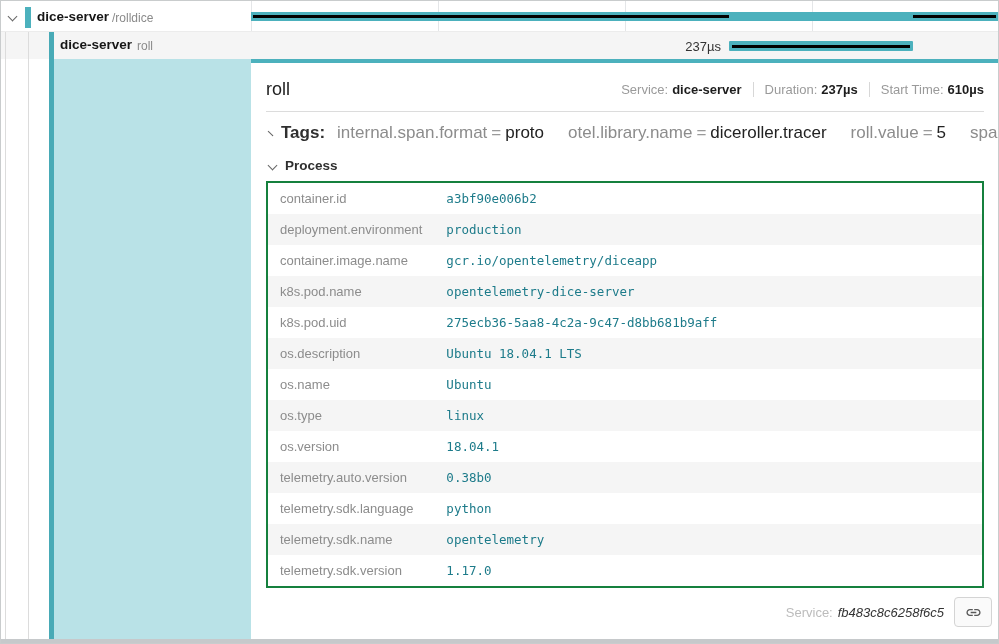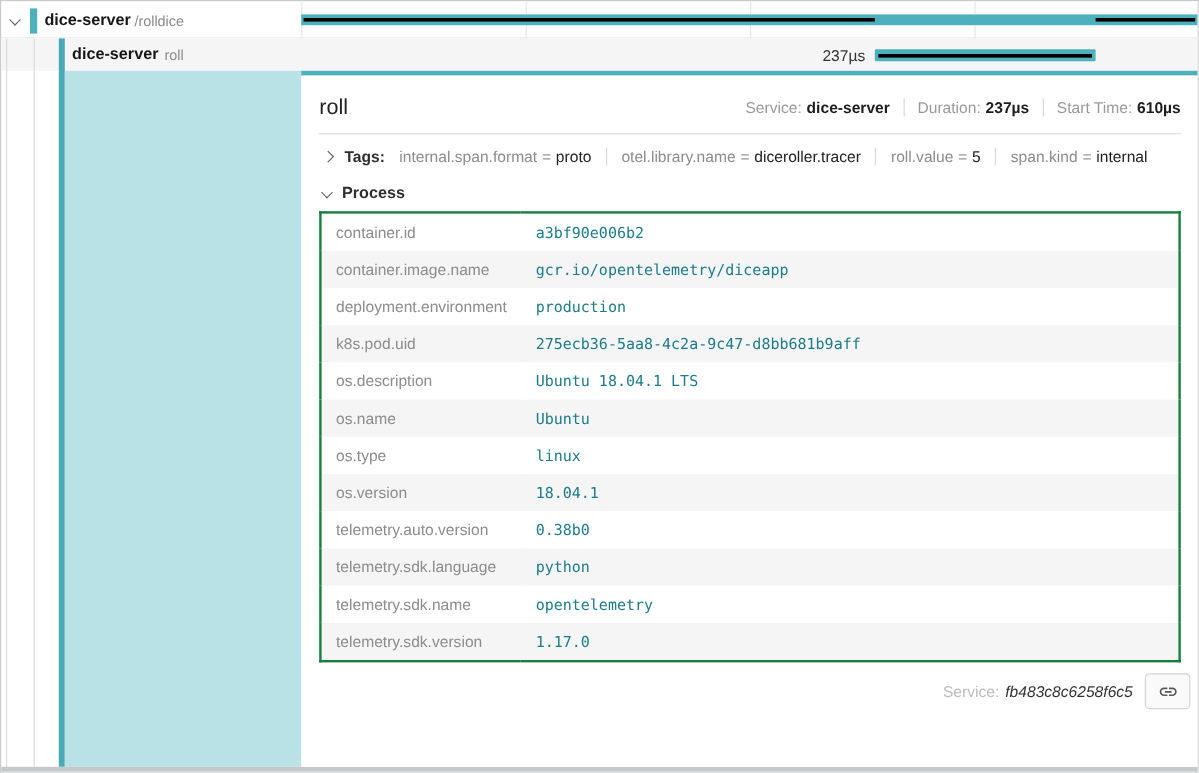--- a/index.html
+++ b/index.html
@@ -50,21 +50,21 @@
   .panel { position:absolute; left:251px; top:62px; width:746px; height:576px; background:#fff; padding:0 14px; }
 
   .panel-header { display:flex; justify-content:space-between; align-items:center; padding:16px 0 11px 0; }
   .panel-title { font-size:18px; font-weight:500; color:#222; }
   .overview { font-size:13px; color:#9a9a9a; display:flex; align-items:center; white-space:nowrap; }
   .overview b { color:#1d1d1d; font-weight:700; margin-left:4px; }
   .ov-sep { display:inline-block; width:1px; height:15px; background:#d7d7d7; margin:0 11px; }
 
   .header-divider { height:1px; background:#dcdcdc; }
 
-  .tags-row { display:flex; align-items:center; padding:11px 0 7px 0; font-size:13px; white-space:nowrap; cursor:pointer; }
+  .tags-row { display:flex; align-items:center; padding:11px 0 7px 0; font-size:17px; white-space:nowrap; cursor:pointer; }
   .tags-row .chev { margin:0 10px 0 4px; }
   .tags-label { font-weight:700; color:#2f2f2f; margin-right:12px; }
   .tag-item { color:#8c8c8c; }
   .tag-item .tk { color:#8c8c8c; }
   .tag-item .teq { color:#9a9a9a; padding:0 4px; }
   .tag-item .tv { color:#222; }
   .tag-sep { display:inline-block; width:1px; height:15px; background:#d9d9d9; margin:0 12px; vertical-align:middle; }
 
   .process-row { display:flex; align-items:center; padding:8px 0 8px 0; cursor:pointer;text-align:right; }
   .process-row .chev { margin:0 9px 0 3px; }
@@ -163,26 +163,30 @@
       <span class="process-label">Process</span>
     </div>
 
     <table class="ptable">
       <tbody>
         <tr>
             <td class="k">container.id</td>
             <td class="v">a3bf90e006b2</td>
           </tr>
         <tr>
+            <td class="k">deployment.environment</td>
+            <td class="v">production</td>
+          </tr>
+        <tr>
             <td class="k">container.image.name</td>
             <td class="v">gcr.io/opentelemetry/diceapp</td>
           </tr>
         <tr>
-            <td class="k">deployment.environment</td>
-            <td class="v">production</td>
+            <td class="k">k8s.pod.name</td>
+            <td class="v">opentelemetry-dice-server</td>
           </tr>
         <tr>
             <td class="k">k8s.pod.uid</td>
             <td class="v">275ecb36-5aa8-4c2a-9c47-d8bb681b9aff</td>
           </tr>
         <tr>
             <td class="k">os.description</td>
             <td class="v">Ubuntu 18.04.1 LTS</td>
           </tr>
         <tr>

